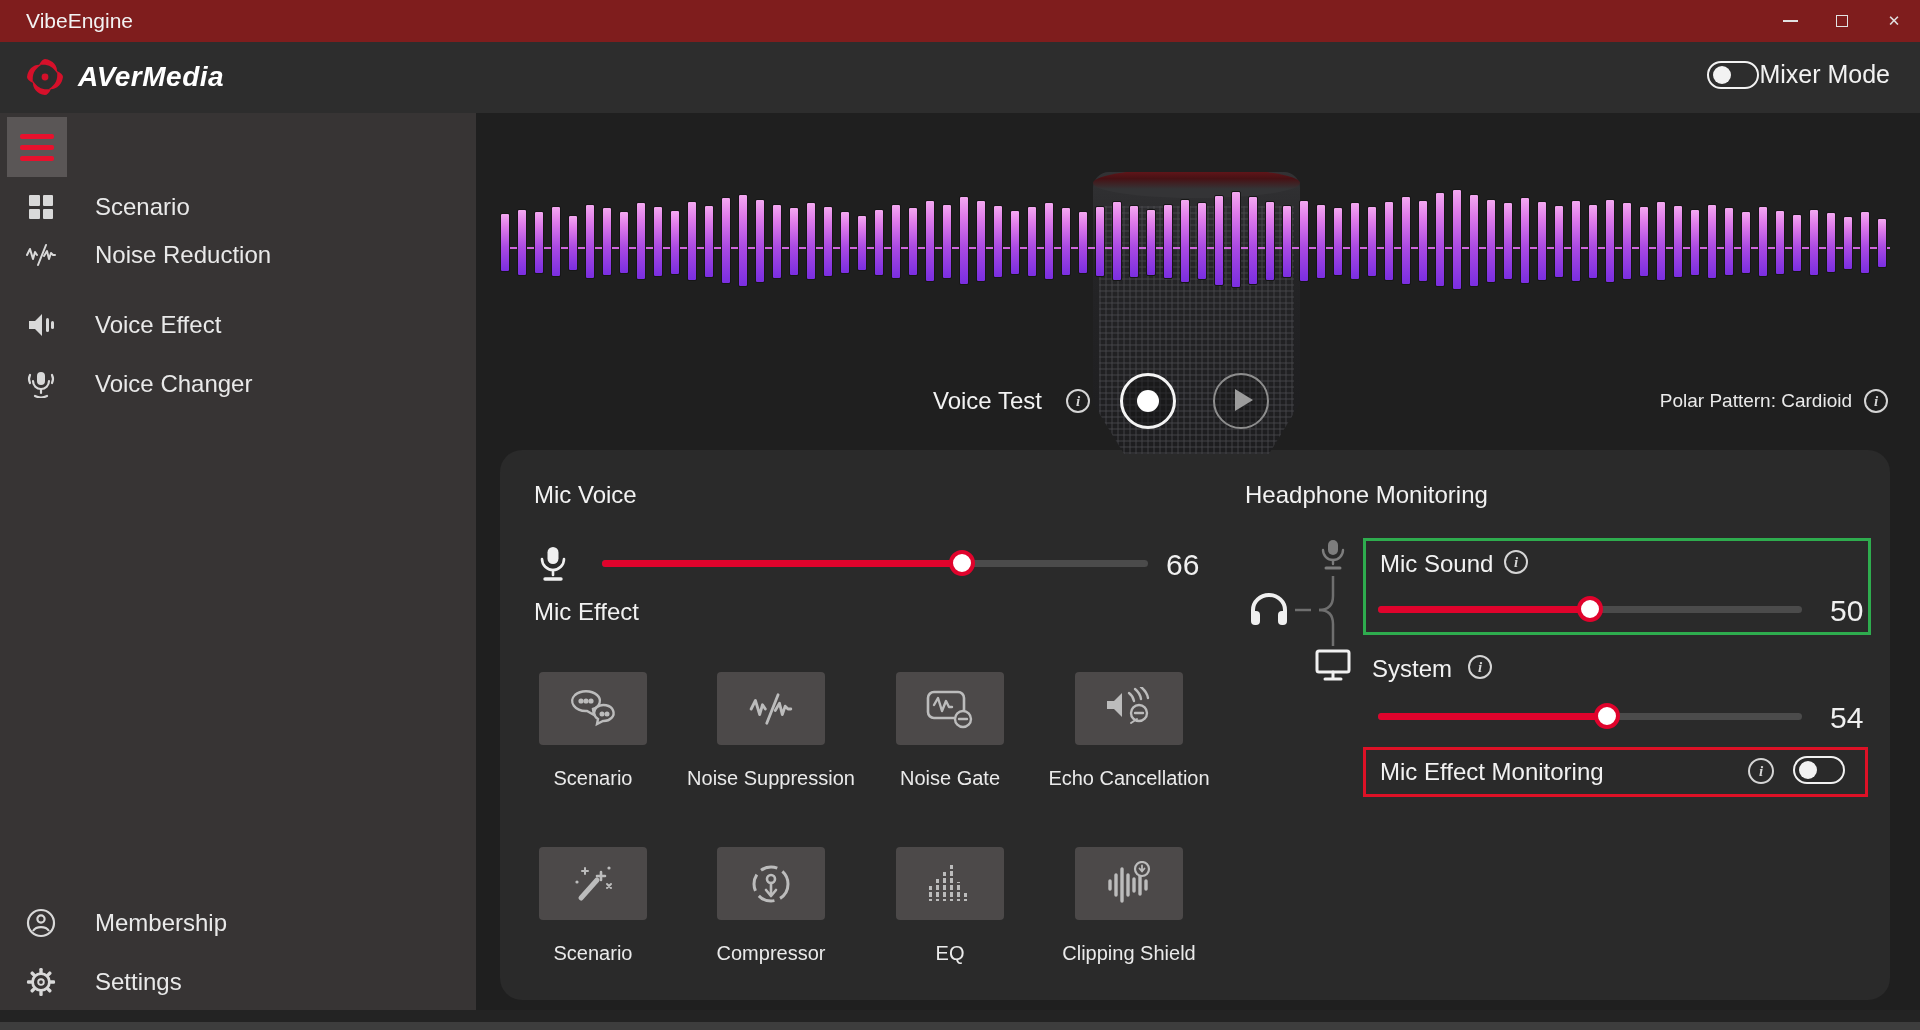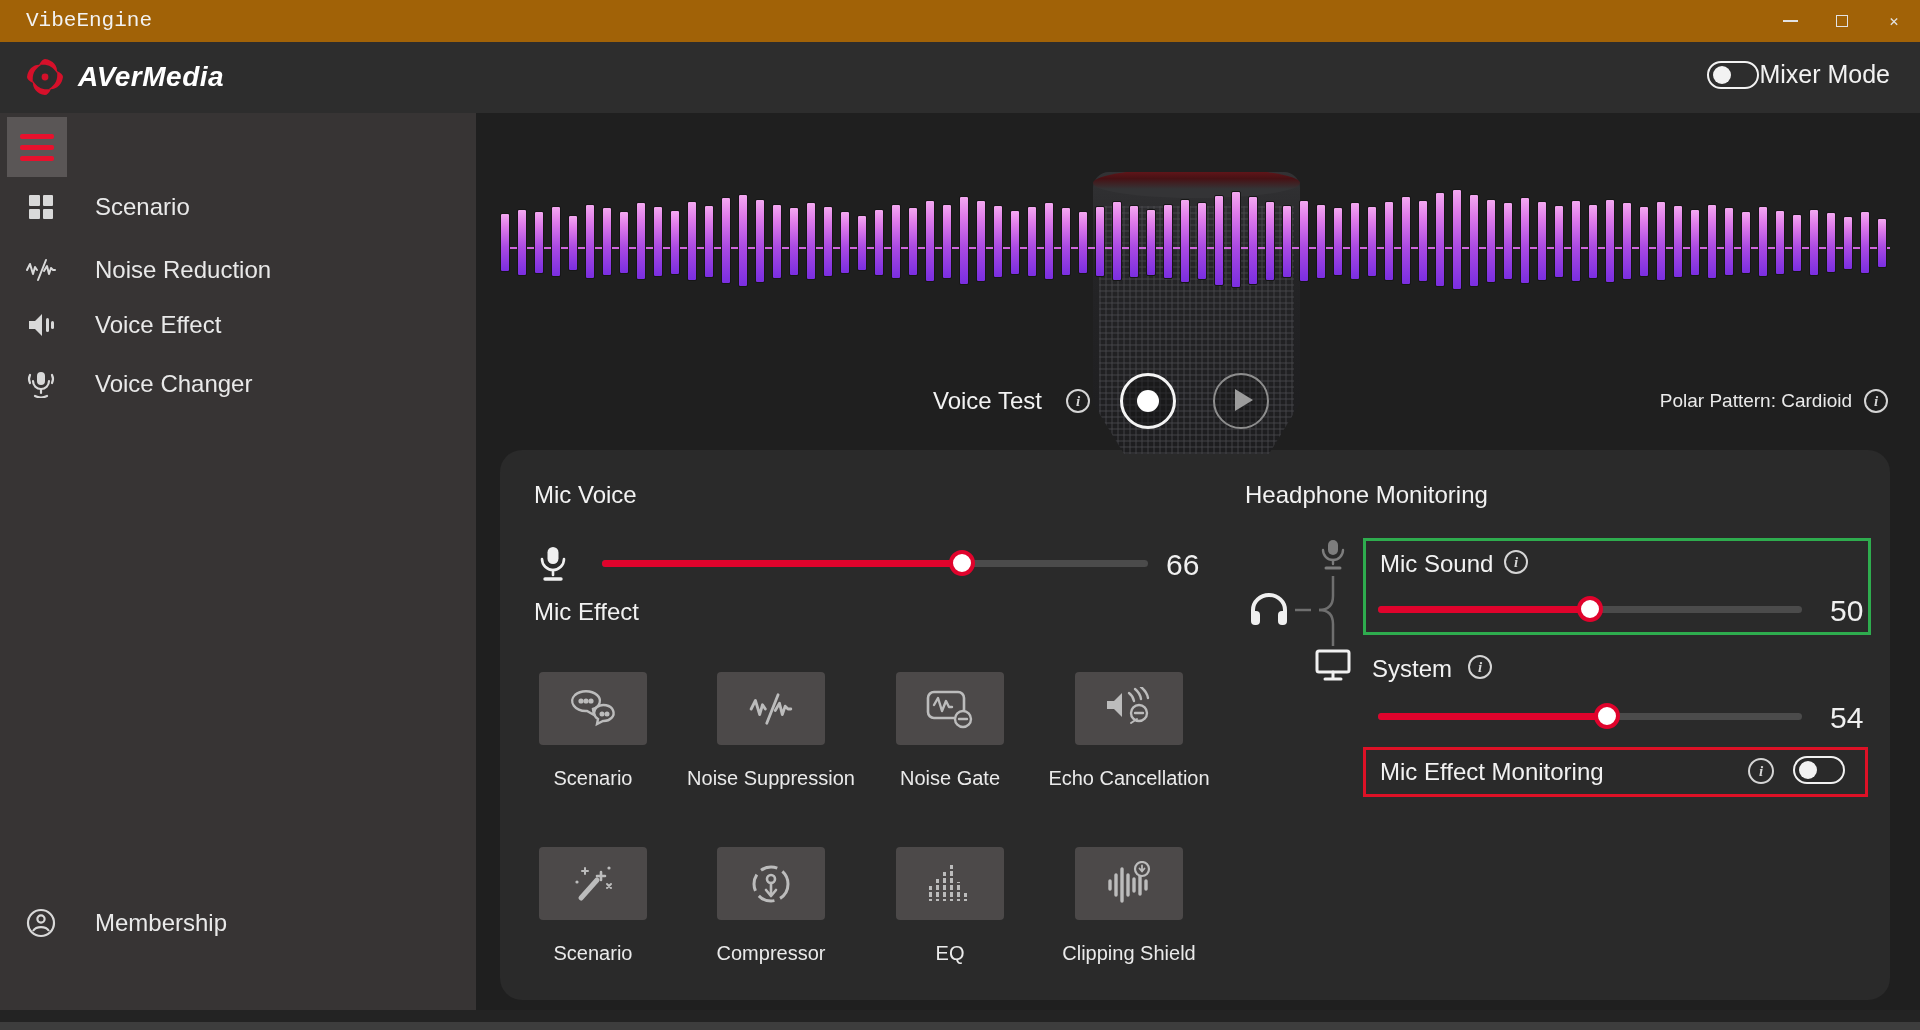--- a/index.html
+++ b/index.html
@@ -1,21 +1,21 @@
 <!DOCTYPE html>
 <html><head>
 <meta charset="utf-8">
 <style>
   * { margin:0; padding:0; box-sizing:border-box; }
   html,body { width:1920px; height:1030px; overflow:hidden; background:#1f1f1f;
     font-family:"Liberation Sans", sans-serif; color:#f0f0f0; }
   .abs { position:absolute; }
 
   
-  .titlebar { position:absolute; left:0; top:0; width:1920px; height:42px; background:#a16207;font-family:Liberation Mono, monospace; }
+  .titlebar { position:absolute; left:0; top:0; width:1920px; height:42px; background:#7f1d1d; }
   .titlebar .title { position:absolute; left:26px; top:0; line-height:42px; font-size:21px; color:#f2f2f2; }
   .win-controls { position:absolute; right:0; top:0; height:42px; display:flex; }
   .win-btn { width:52px; height:42px; display:flex; align-items:center; justify-content:center; color:#e2e2e2; font-size:15px; cursor:default; }
   .glyph-min { width:15px; height:2px; background:#e2e2e2; }
   .glyph-max { width:12px; height:12px; border:1.7px solid #e2e2e2; }
 
   
   .header { position:absolute; left:0; top:42px; width:1920px; height:71px; background:#2d2d2d; }
   .brand { position:absolute; left:22px; top:12px; display:flex; align-items:center; gap:10px; }
   .brand-name { font-size:28px; font-weight:800; font-style:italic; color:#ffffff; letter-spacing:.5px; }
@@ -145,21 +145,21 @@
       <svg width="28" height="28" viewBox="0 0 28 28" fill="#d9d9d9">
         <rect x="2" y="2" width="11" height="11" rx="1"></rect>
           <rect x="16" y="2" width="10" height="11" rx="1"></rect>
         <rect x="2" y="16" width="11" height="10" rx="1"></rect>
           <rect x="16" y="16" width="10" height="10" rx="1"></rect>
       </svg>
     </span>
     <span class="lbl">Scenario</span>
   </div>
 
-  <div class="nav-item" style="top:128px;text-decoration:underline;">
+  <div class="nav-item" style="top:113px;text-decoration:underline;">
     <span class="ico">
       <svg width="30" height="24" viewBox="0 0 30 24" fill="none" stroke="#d9d9d9" stroke-width="2" stroke-linecap="round" stroke-linejoin="round">
         <path d="M1 12 l3-6 3 10 2-7 2 3"></path>
         <path d="M12 22 L20 2"></path>
         <path d="M18 13 l3-5 2 8 2-6 2 2 2 0"></path>
       </svg>
     </span>
     <span class="lbl">Noise Reduction</span>
   </div>
 
@@ -193,20 +193,39 @@
     <span class="ico">
       <svg width="30" height="30" viewBox="0 0 30 30" fill="none" stroke="#d9d9d9" stroke-width="2.2">
         <circle cx="15" cy="15" r="13"></circle>
         <circle cx="15" cy="11" r="3.6"></circle>
         <path d="M7 23 a9 7 0 0 1 16 0"></path>
       </svg>
     </span>
     <span class="lbl">Membership</span>
   </div>
 
+  <div class="nav-item" style="top:840px;">
+    <span class="ico">
+      <svg width="30" height="30" viewBox="0 0 32 32">
+        <g fill="#d9d9d9">
+          <rect x="14.2" y="1" width="3.6" height="6" rx="1.4"></rect>
+          <rect x="14.2" y="25" width="3.6" height="6" rx="1.4"></rect>
+          <rect x="14.2" y="1" width="3.6" height="6" rx="1.4" transform="rotate(45 16 16)"></rect>
+          <rect x="14.2" y="25" width="3.6" height="6" rx="1.4" transform="rotate(45 16 16)"></rect>
+          <rect x="14.2" y="1" width="3.6" height="6" rx="1.4" transform="rotate(90 16 16)"></rect>
+          <rect x="14.2" y="25" width="3.6" height="6" rx="1.4" transform="rotate(90 16 16)"></rect>
+          <rect x="14.2" y="1" width="3.6" height="6" rx="1.4" transform="rotate(135 16 16)"></rect>
+          <rect x="14.2" y="25" width="3.6" height="6" rx="1.4" transform="rotate(135 16 16)"></rect>
+        </g>
+        <circle cx="16" cy="16" r="9" fill="none" stroke="#d9d9d9" stroke-width="3"></circle>
+        <circle cx="16" cy="16" r="3" fill="none" stroke="#d9d9d9" stroke-width="2"></circle>
+      </svg>
+    </span>
+    <span class="lbl">Settings</span>
+  </div>
 </div>
 
 <div class="main">
 
   <div class="mic-img">
     <div class="mic-rim"></div>
     <div class="mic-mesh"></div>
   </div>
 
   <div class="waveform" id="waveform">

